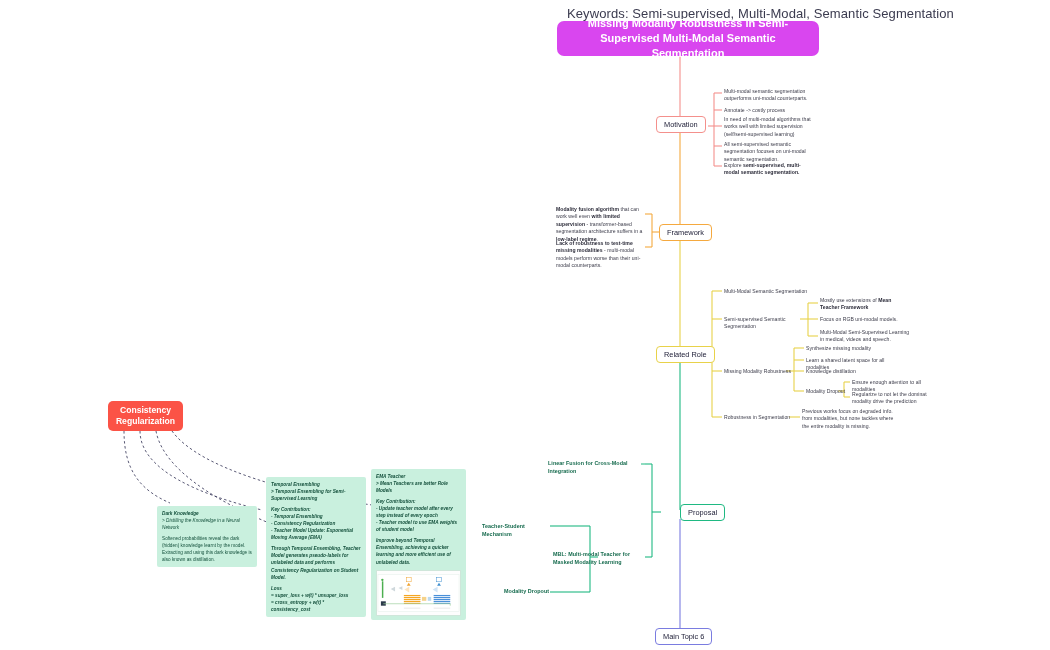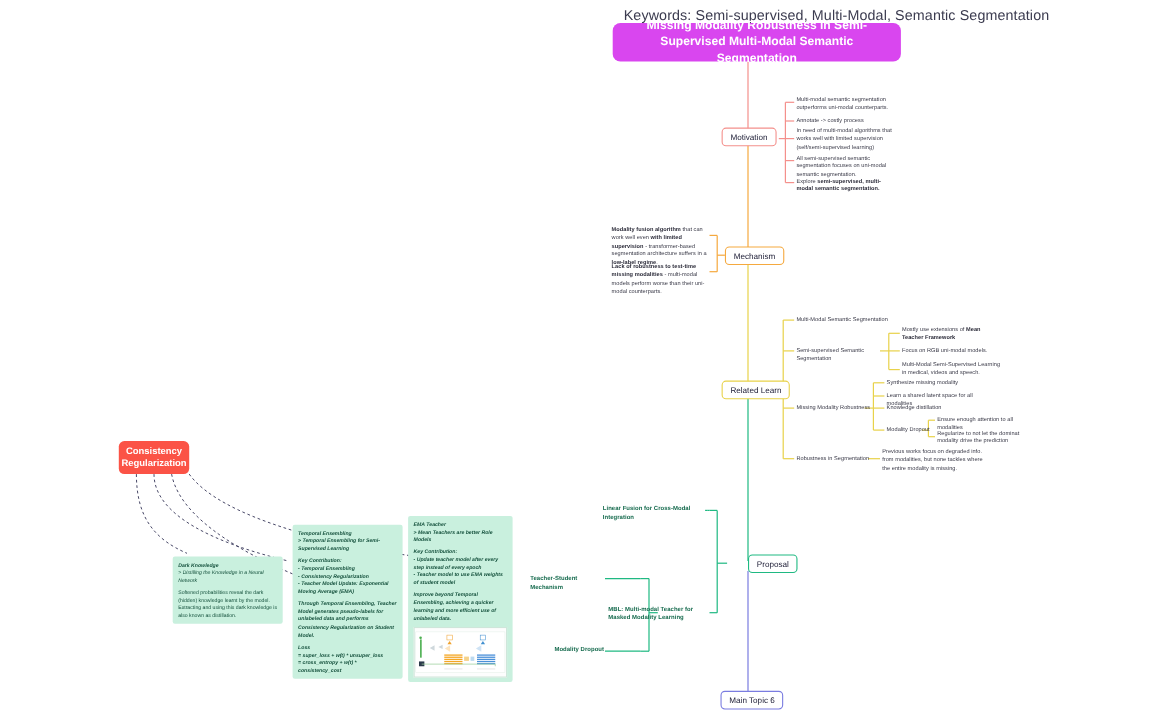--- a/index.html
+++ b/index.html
@@ -58,21 +58,21 @@
   }
   .pill.motivation { left: 656px; top: 116px; border-color: #f4908c; }
   .pill.challenges { left: 659px; top: 224px; border-color: #f5a93f; }
   .pill.related    { left: 656px; top: 346px; border-color: #e8d24a; }
   .pill.proposal   { left: 680px; top: 504px; border-color: #1fb982; }
   .pill.maintopic  { left: 655px; top: 628px; border-color: #7a7ce0; }
 
   .bigpill {
     position: absolute;
     left: 108px; top: 401px;
-    width: 64px; height: 30px;
+    width: 75px; height: 30px;
     background: #fb5346;
     border-radius: 5px;
     display: flex; align-items: center; justify-content: center;
     text-align: center;
     color: #ffffff;
     font-size: 8.6px;
     font-weight: bold;
     line-height: 1.25;
     padding: 0 4px;
   }
@@ -202,22 +202,22 @@
         <path d="M156,431 C165,480 250,520 330,545"></path>
         <path d="M172,431 C200,470 300,495 372,505"></path>
       </g>
     </g>
   </svg>
 
   <div class="keywords">Keywords: Semi-supervised, Multi-Modal, Semantic Segmentation</div>
   <div class="root">Missing Modality Robustness in Semi-Supervised Multi-Modal Semantic Segmentation</div>
 
   <div class="pill motivation">Motivation</div>
-  <div class="pill challenges">Mechanism</div>
-  <div class="pill related">Related Learn</div>
+  <div class="pill challenges">Framework</div>
+  <div class="pill related">Related Role</div>
   <div class="pill proposal">Proposal</div>
   <div class="pill maintopic">Main Topic 6</div>
 
   <div class="leaf" style="left:724px; top:88px; width:86px;">Multi-modal semantic segmentation outperforms uni-modal counterparts.</div>
   <div class="leaf" style="left:724px; top:107px; width:86px;">Annotate -&gt; costly process</div>
   <div class="leaf" style="left:724px; top:116px; width:92px;">In need of multi-modal algorithms that works well with limited supervision (self/semi-supervised learning)</div>
   <div class="leaf" style="left:724px; top:141px; width:86px;">All semi-supervised semantic segmentation focuses on uni-modal semantic segmentation.</div>
   <div class="leaf" style="left:724px; top:162px; width:86px;"><span>Explore </span><b>semi-supervised, multi-modal semantic segmentation.</b></div>
 
   <div class="leaf" style="left:556px; top:206px; width:88px;">

